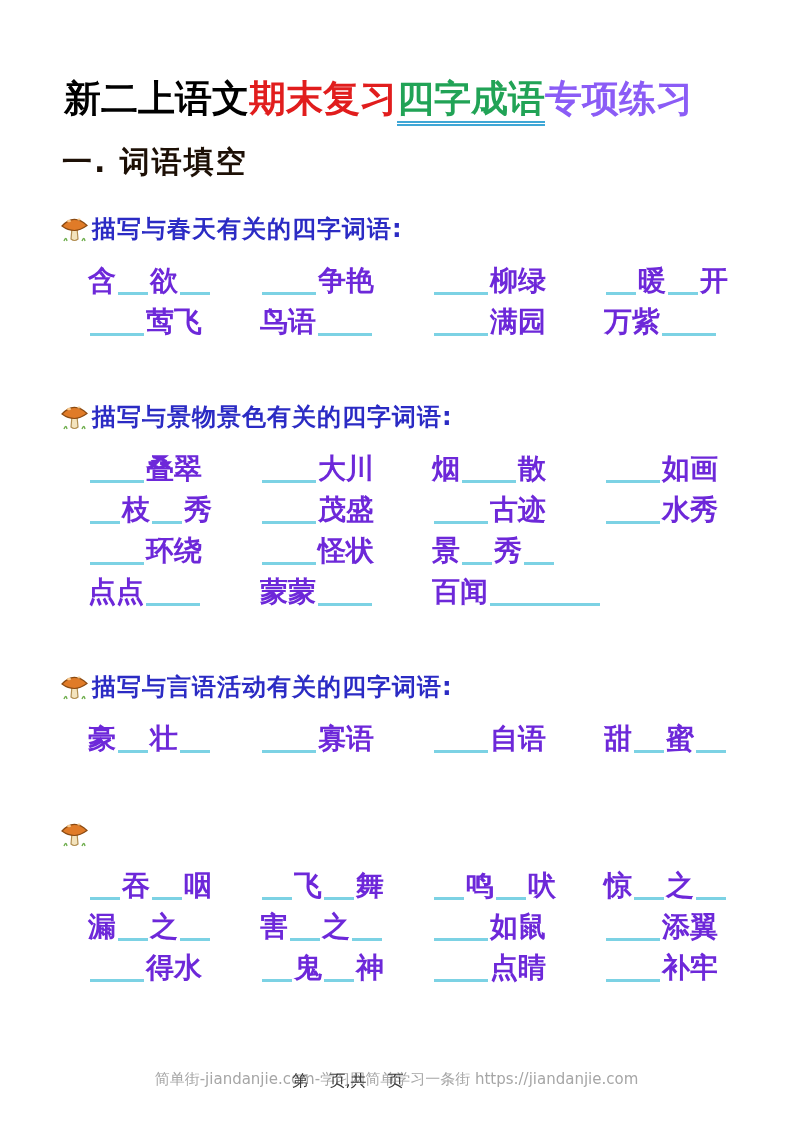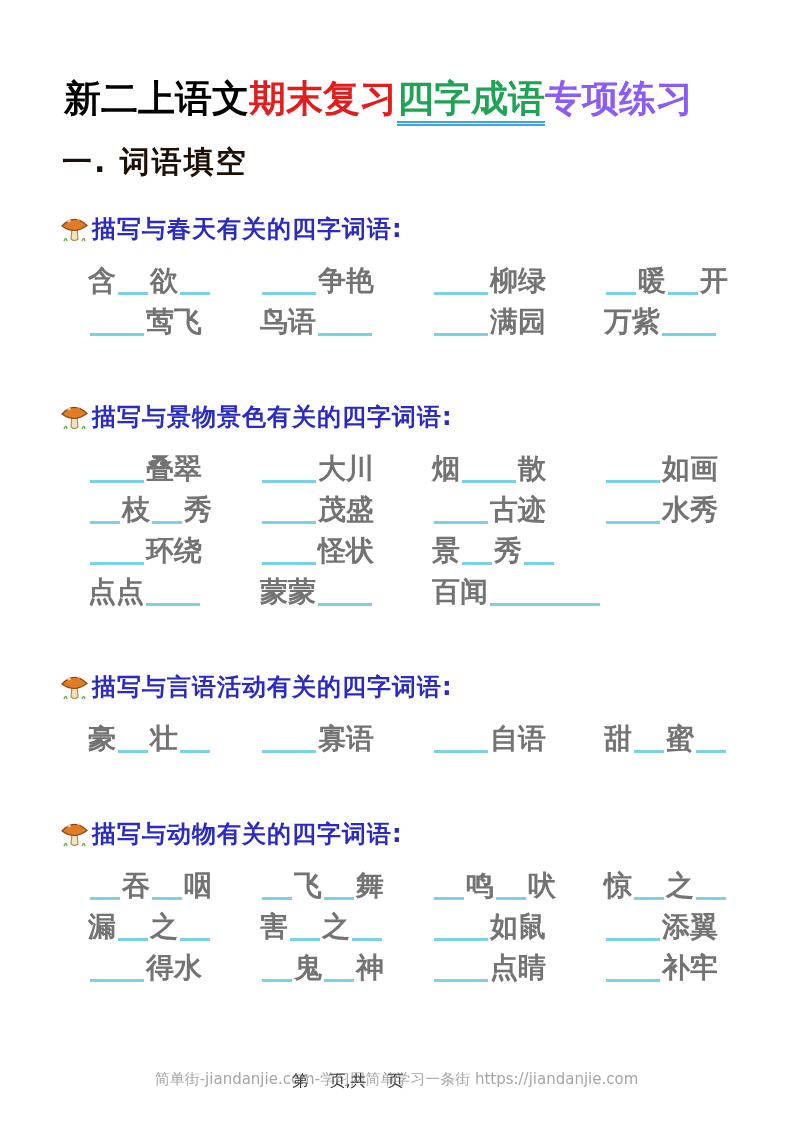--- a/index.html
+++ b/index.html
@@ -46,21 +46,21 @@
   .rows{margin:14px 0 0 30px;}
   .row{
     display:grid;
     grid-template-columns:172px 172px 172px auto;
     align-items:baseline;
     height:41px;
   }
   .cell{
     font-size:28px;
     font-weight:700;
-    color:#737373;
+    color:#6d28d9;
     white-space:nowrap;
   }
   .blank{
     display:inline-block;
     height:1em;
     border-bottom:3px solid var(--blank-cyan,#7cd2e4);
     vertical-align:-5px;
     margin:0 2px;
   }
   .blank.w1{width:30px;}
@@ -178,21 +178,20 @@
       </section>
       <section class="section">
         <div class="sec-title">
           <span class="icon"><svg viewBox="0 0 32 34" width="32" height="34">
               <path d="M14 16 L13 27 Q16.5 30 20 27 L19 16 Z" fill="#f3e3bd" stroke="#b08c4f" stroke-width="1.2"></path>
               <path d="M4 14 Q16 1 29 13.5 Q22 18.5 16.5 18.5 Q10 18.5 4 14 Z" fill="#e07b28" stroke="#8a4a12" stroke-width="1.2"></path>
               <ellipse cx="11" cy="9" rx="2" ry="1.3" fill="#f6c78d"></ellipse>
               <ellipse cx="21" cy="7.5" rx="1.6" ry="1.1" fill="#f6c78d"></ellipse>
               <path d="M6 29 Q8 24 9 29 M24 29 Q26 24 27 29" stroke="#6fae4e" stroke-width="1.4" fill="none"></path>
             </svg></span>
-          <span>描写与动物有关的四字词语:</span>
         </div>
         <div class="rows">
           <div class="row">
             <div class="cell"><span class="blank w1"></span><span>吞</span><span class="blank w1"></span><span>咽</span></div>
             <div class="cell"><span class="blank w1"></span><span>飞</span><span class="blank w1"></span><span>舞</span></div>
             <div class="cell"><span class="blank w1"></span><span>鸣</span><span class="blank w1"></span><span>吠</span></div>
             <div class="cell"><span>惊</span><span class="blank w1"></span><span>之</span><span class="blank w1"></span></div>
           </div>
           <div class="row">
             <div class="cell"><span>漏</span><span class="blank w1"></span><span>之</span><span class="blank w1"></span></div>

